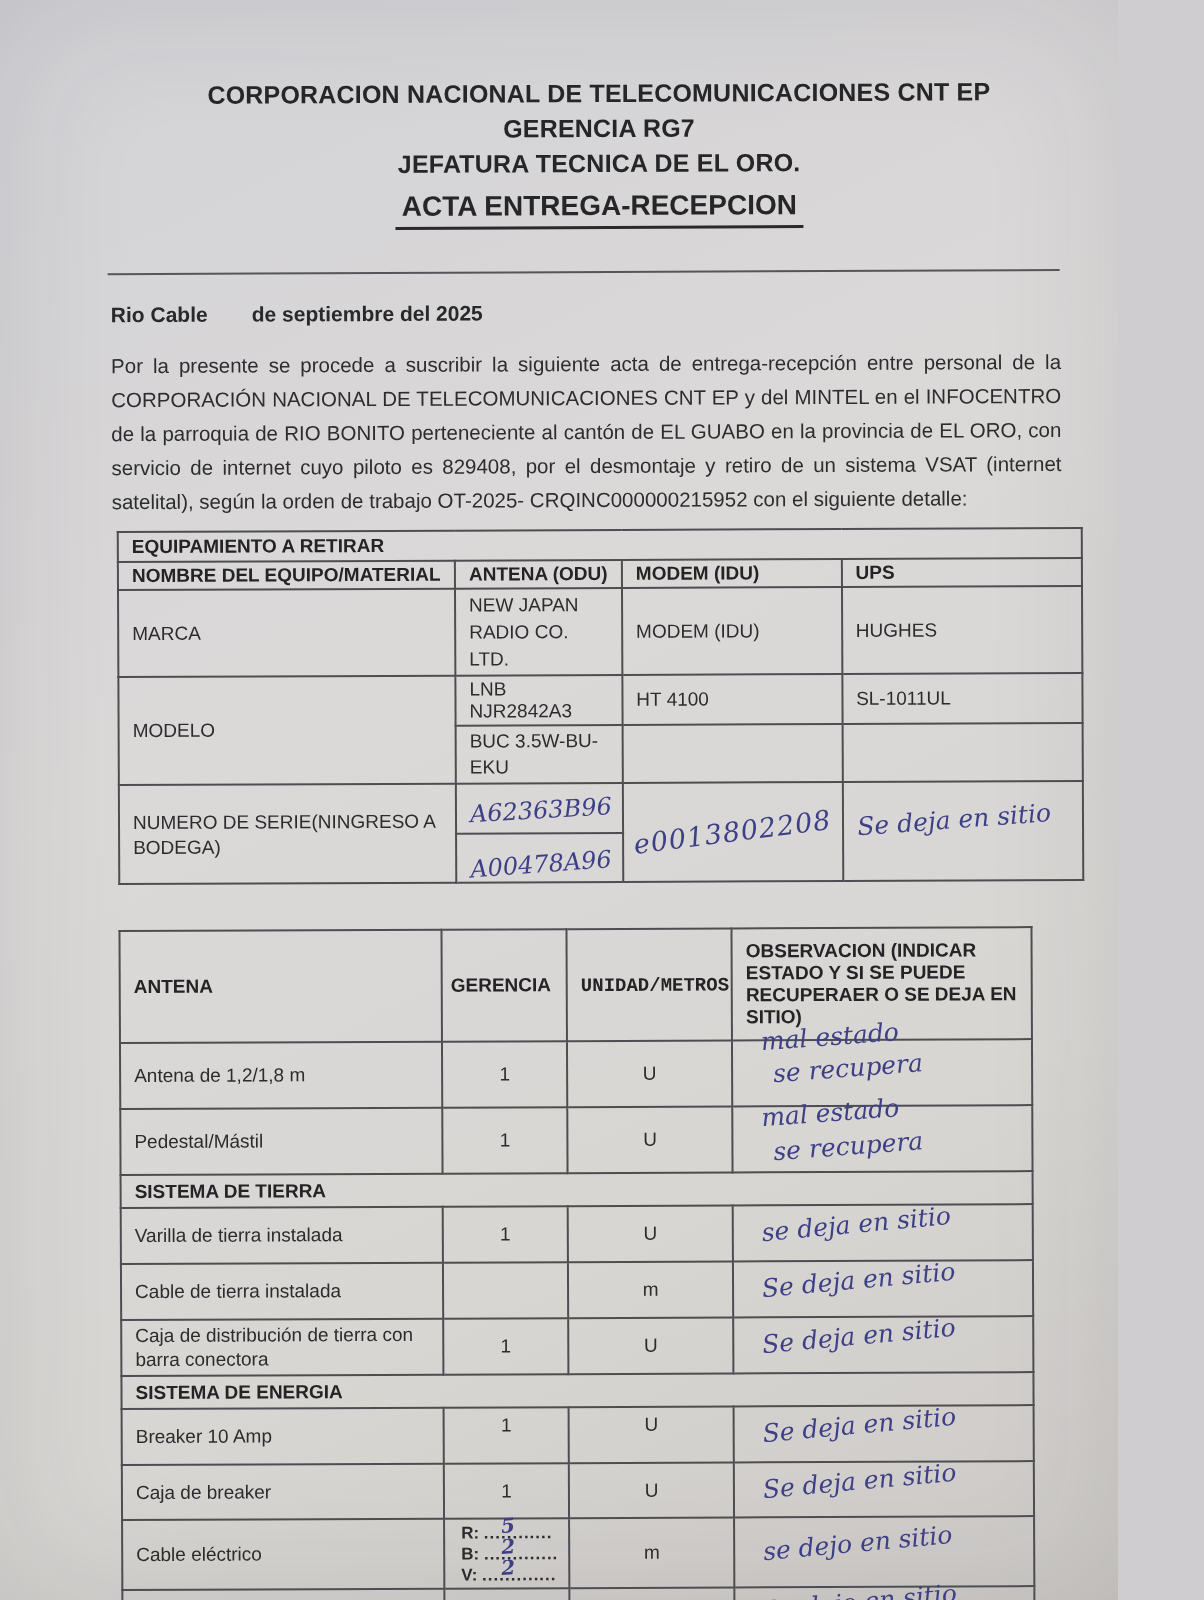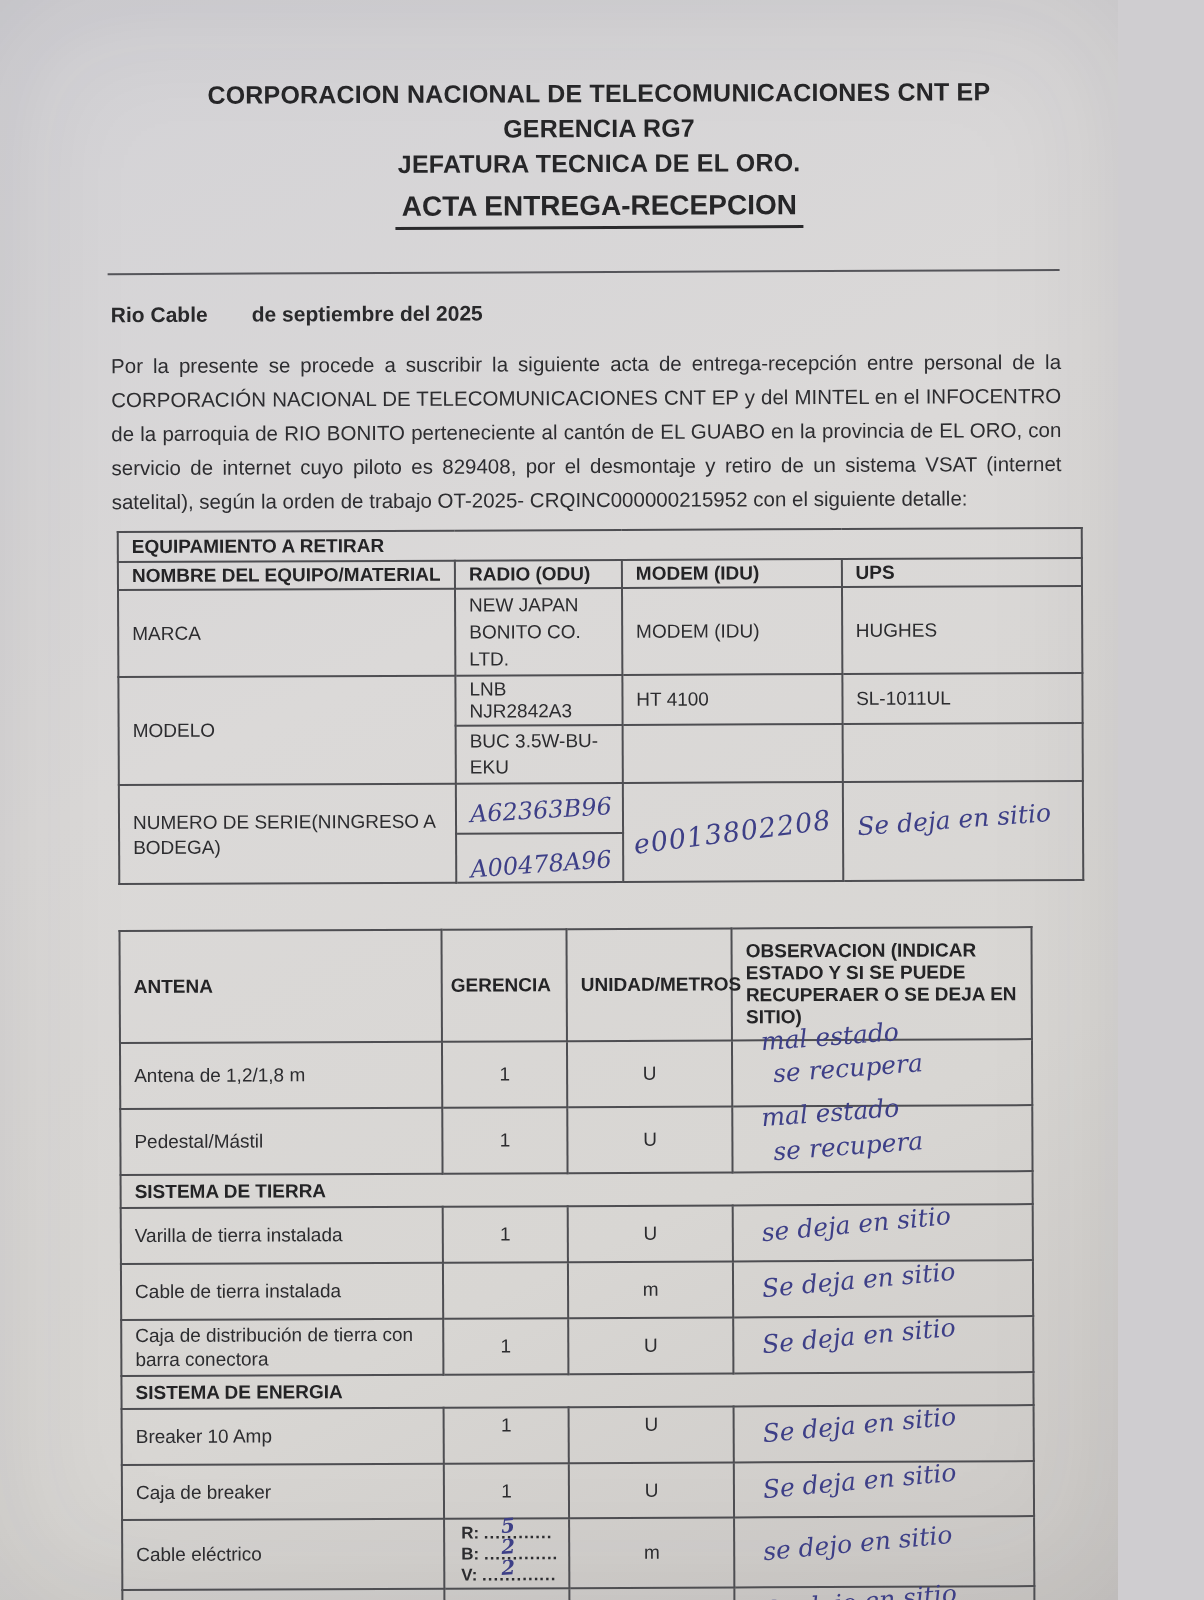--- a/index.html
+++ b/index.html
@@ -32,21 +32,21 @@
   table.tbl{border-collapse:collapse;table-layout:fixed;margin-left:118px;}
   .tbl td{
     border:2px solid #4e4e52;font-size:19px;color:#2c2c2f;
     padding:2px 10px 2px 13px;vertical-align:middle;overflow:visible;
   }
   .t1{margin-top:12px;}
   .t2{margin-top:45px;}
   td.sec{font-weight:bold;font-size:19px;color:#242426;}
   td.hdr{font-weight:bold;font-size:19px;line-height:22px;color:#242426;}
   td.ctr{text-align:center;padding-left:2px;padding-right:2px;}
-  .wrapnarrow{display:inline-block;width:132px;}
+  .wrapnarrow{display:inline-block;width:132px;font-family:Liberation Mono, monospace;}
   
   .hand{
     font-family:"DejaVu Serif", serif;font-style:italic;
     color:#3d3f87;white-space:nowrap;display:block;
   }
   .hand:empty{display:none;}
   .serie-hand{font-size:24px;transform:rotate(-3deg);position:relative;top:2px;}
   .serie-hand2{font-size:24px;transform:rotate(-4deg);position:relative;top:6px;}
   .serie-modem{font-size:27px;transform:rotate(-7deg);margin-left:-4px;letter-spacing:1px;}
   .serie-ups{font-size:25px;transform:rotate(-4deg);position:relative;top:-12px;}
@@ -92,27 +92,27 @@
           <col style="width:165px">
           <col style="width:170px">
           <col style="width:240px">
         </colgroup>
       <tbody>
       <tr style="height:30px">
         <td colspan="4" class="sec">EQUIPAMIENTO A RETIRAR</td>
       </tr>
       <tr style="height:26px">
         <td class="hdr">NOMBRE DEL EQUIPO/MATERIAL</td>
-        <td class="hdr">RADIO (ODU)</td>
+        <td class="hdr">ANTENA (ODU)</td>
         <td class="hdr">MODEM (IDU)</td>
         <td class="hdr">UPS</td>
       </tr>
       <tr style="height:55px">
         <td>MARCA</td>
-        <td style="line-height:27px;">NEW JAPAN BONITO CO. LTD.</td>
+        <td style="line-height:27px;">NEW JAPAN RADIO CO. LTD.</td>
         <td>MODEM (IDU)</td>
         <td>HUGHES</td>
       </tr>
       <tr style="height:45px">
         <td rowspan="2">MODELO</td>
         <td>LNB NJR2842A3</td>
         <td>HT 4100</td>
         <td>SL-1011UL</td>
       </tr>
       <tr style="height:52px">

